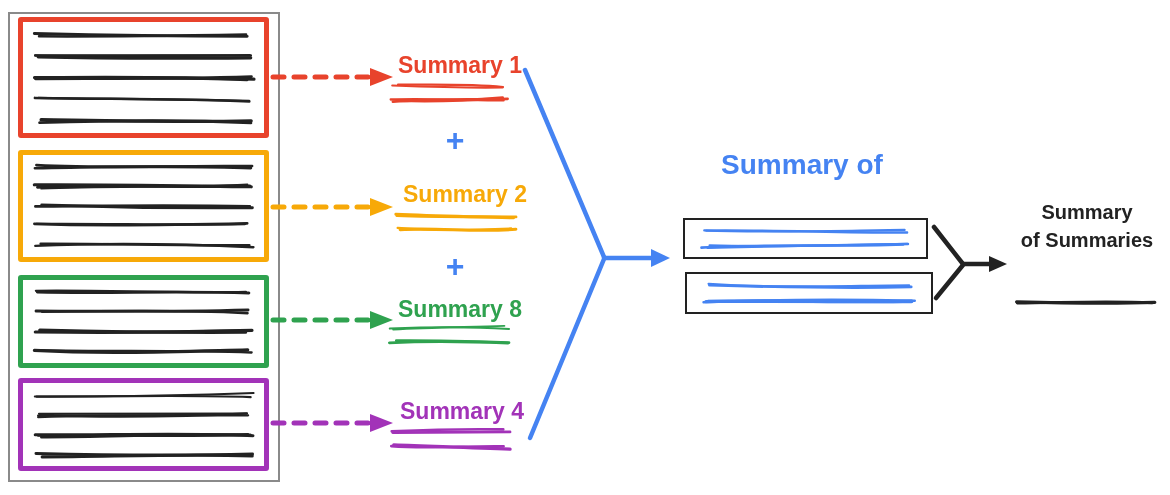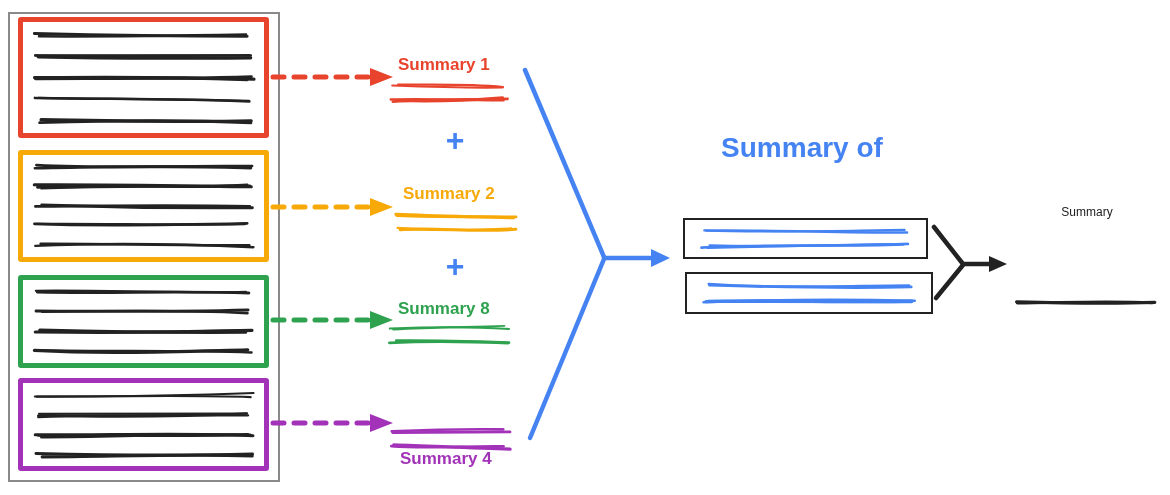--- a/index.html
+++ b/index.html
@@ -13,21 +13,21 @@
   
   .frame{border:2px solid var(--c-frame);background:#fff;box-sizing:border-box;}
   .doc{border:5px solid #000;border-radius:3px;box-sizing:border-box;background:#fff;
        display:flex;align-items:center;justify-content:center;}
   .doc.red{border-color:var(--c-red);}
   .doc.orange{border-color:var(--c-orange);}
   .doc.green{border-color:var(--c-green);}
   .doc.purple{border-color:var(--c-purple);}
 
   
-  .slabel{font-size:17px;font-weight:700;white-space:nowrap;line-height:22px;}
+  .slabel{font-size:23px;font-weight:700;white-space:nowrap;line-height:22px;}
   .t-red{color:var(--c-red);} .t-orange{color:var(--c-orange);}
   .t-green{color:var(--c-green);} .t-purple{color:var(--c-purple);}
 
   .plus{font-size:32px;font-weight:700;color:var(--c-blue);width:30px;text-align:center;line-height:32px;}
 
   
   .dash{stroke-width:5;stroke-dasharray:11 10;stroke-linecap:round;fill:none;}
   .merge{stroke-width:4.5;stroke-linecap:round;fill:none;}
   .st-red{stroke:var(--c-red);} .fl-red{fill:var(--c-red);}
   .st-orange{stroke:var(--c-orange);} .fl-orange{fill:var(--c-orange);}
@@ -36,21 +36,21 @@
   .st-blue{stroke:var(--c-blue);} .fl-blue{fill:var(--c-blue);}
   .st-ink{stroke:var(--c-ink);} .fl-ink{fill:var(--c-ink);}
 
   
   .sos-title{width:250px;text-align:center;font-size:28px;font-weight:700;
              color:var(--c-blue);line-height:43px;}
   .sos-box{border:2px solid var(--c-ink);background:#fff;box-sizing:border-box;
            display:flex;align-items:center;justify-content:center;}
 
   
-  .final-text{width:152px;text-align:center;font-size:12px;font-weight:400;
+  .final-text{width:152px;text-align:center;font-size:20px;font-weight:700;
               color:var(--c-ink);line-height:28px;}
 </style>
 </head>
 <body>
 
 <div class="canvas">
 
   <div class="abs frame" style="left:8px;top:12px;width:272px;height:470px;"></div>
 
   <div class="abs doc red" style="left:18px;top:17px;width:251px;height:121px;">
@@ -151,36 +151,36 @@
   <div class="abs plus" style="left:440px;top:250px;">+</div>
 
   <div class="abs slabel t-green" style="left:398px;top:298px;">Summary 8</div>
   <svg class="abs" style="left:387px;top:322px;" width="125" height="26">
       <path d="M 2.8 6.6 C 42.1 4.8, 81.5 4.4, 122.0 6.9" stroke="#2FA24F" fill="none" stroke-width="2.04" stroke-linecap="round"></path>
       <path d="M 6.2 7.5 C 42.9 5.4, 79.6 5.2, 117.4 3.9" stroke="#2FA24F" fill="none" stroke-width="1.93" stroke-linecap="round"></path>
       <path d="M 9.4 18.7 C 46.6 18.3, 83.7 19.4, 121.9 20.6" stroke="#2FA24F" fill="none" stroke-width="2.91" stroke-linecap="round"></path>
       <path d="M 2.4 20.8 C 41.5 18.8, 80.6 19.4, 120.9 21.1" stroke="#2FA24F" fill="none" stroke-width="2.82" stroke-linecap="round"></path>
     </svg>
 
-  <div class="abs slabel t-purple" style="left:400px;top:400px;margin-top:48px;">Summary 4</div>
+  <div class="abs slabel t-purple" style="left:400px;top:400px;">Summary 4</div>
   <svg class="abs" style="left:385px;top:424px;" width="129" height="30">
       <path d="M 7.7 8.6 C 46.4 8.2, 85.1 8.4, 125.0 7.9" stroke="#A233B8" fill="none" stroke-width="2.85" stroke-linecap="round"></path>
       <path d="M 6.7 7.3 C 43.5 5.7, 80.3 4.7, 118.3 5.4" stroke="#A233B8" fill="none" stroke-width="2.57" stroke-linecap="round"></path>
       <path d="M 8.7 20.8 C 47.1 22.0, 85.5 24.2, 125.1 25.1" stroke="#A233B8" fill="none" stroke-width="3.18" stroke-linecap="round"></path>
       <path d="M 6.3 22.2 C 43.3 24.8, 80.4 21.7, 118.6 22.3" stroke="#A233B8" fill="none" stroke-width="2.67" stroke-linecap="round"></path>
     </svg>
 
   <svg class="abs" style="left:518px;top:60px;" width="164" height="390">
     <path d="M7 10 L86 197" class="merge st-blue"></path>
     <path d="M12 378 L86 199" class="merge st-blue"></path>
     <line x1="86" y1="198" x2="134" y2="198" class="merge st-blue"></line>
     <polygon points="133,189 152,198 133,207" class="fl-blue"></polygon>
   </svg>
 
-  <div class="abs sos-title" style="left:677px;top:126px;">
+  <div class="abs sos-title" style="left:677px;top:143px;">
     <div>Summary of</div>
   </div>
 
   <div class="abs sos-box" style="left:683px;top:218px;width:245px;height:41px;">
     <svg width="214" height="26">
         <path d="M 5.2 4.4 C 71.4 7.1, 137.6 4.6, 205.7 3.9" stroke="#4583F2" fill="none" stroke-width="2.06" stroke-linecap="round"></path>
         <path d="M 7.3 4.6 C 73.6 3.8, 139.9 6.8, 208.1 6.5" stroke="#4583F2" fill="none" stroke-width="2.44" stroke-linecap="round"></path>
         <path d="M 10.7 19.5 C 76.2 21.6, 141.6 18.8, 209.0 18.0" stroke="#4583F2" fill="none" stroke-width="2.44" stroke-linecap="round"></path>
         <path d="M 2.5 21.7 C 69.0 17.5, 135.5 21.1, 204.1 18.4" stroke="#4583F2" fill="none" stroke-width="2.69" stroke-linecap="round"></path>
         <path d="M 8.4 21.9 C 74.4 20.6, 140.3 19.7, 208.3 17.8" stroke="#4583F2" fill="none" stroke-width="2.03" stroke-linecap="round"></path>
@@ -198,19 +198,20 @@
 
   <svg class="abs" style="left:926px;top:218px;" width="92" height="92">
     <path d="M8 9 L37 46" class="merge st-ink"></path>
     <path d="M10 80 L37 47" class="merge st-ink"></path>
     <line x1="37" y1="46" x2="64" y2="46" class="merge st-ink"></line>
     <polygon points="63,38 81,46 63,54" class="fl-ink"></polygon>
   </svg>
 
   <div class="abs final-text" style="left:1011px;top:198px;">
     <div>Summary</div>
+    <div>of Summaries</div>
   </div>
   <svg class="abs" style="left:1008px;top:293px;" width="152" height="18">
       <path d="M 9.3 10.1 C 53.8 9.9, 98.3 7.1, 144.1 9.9" stroke="#222222" fill="none" stroke-width="2.83" stroke-linecap="round"></path>
       <path d="M 8.6 8.8 C 54.2 10.0, 99.8 10.9, 146.8 9.3" stroke="#222222" fill="none" stroke-width="3.20" stroke-linecap="round"></path>
     </svg>
 
 </div>
 
 </body></html>

